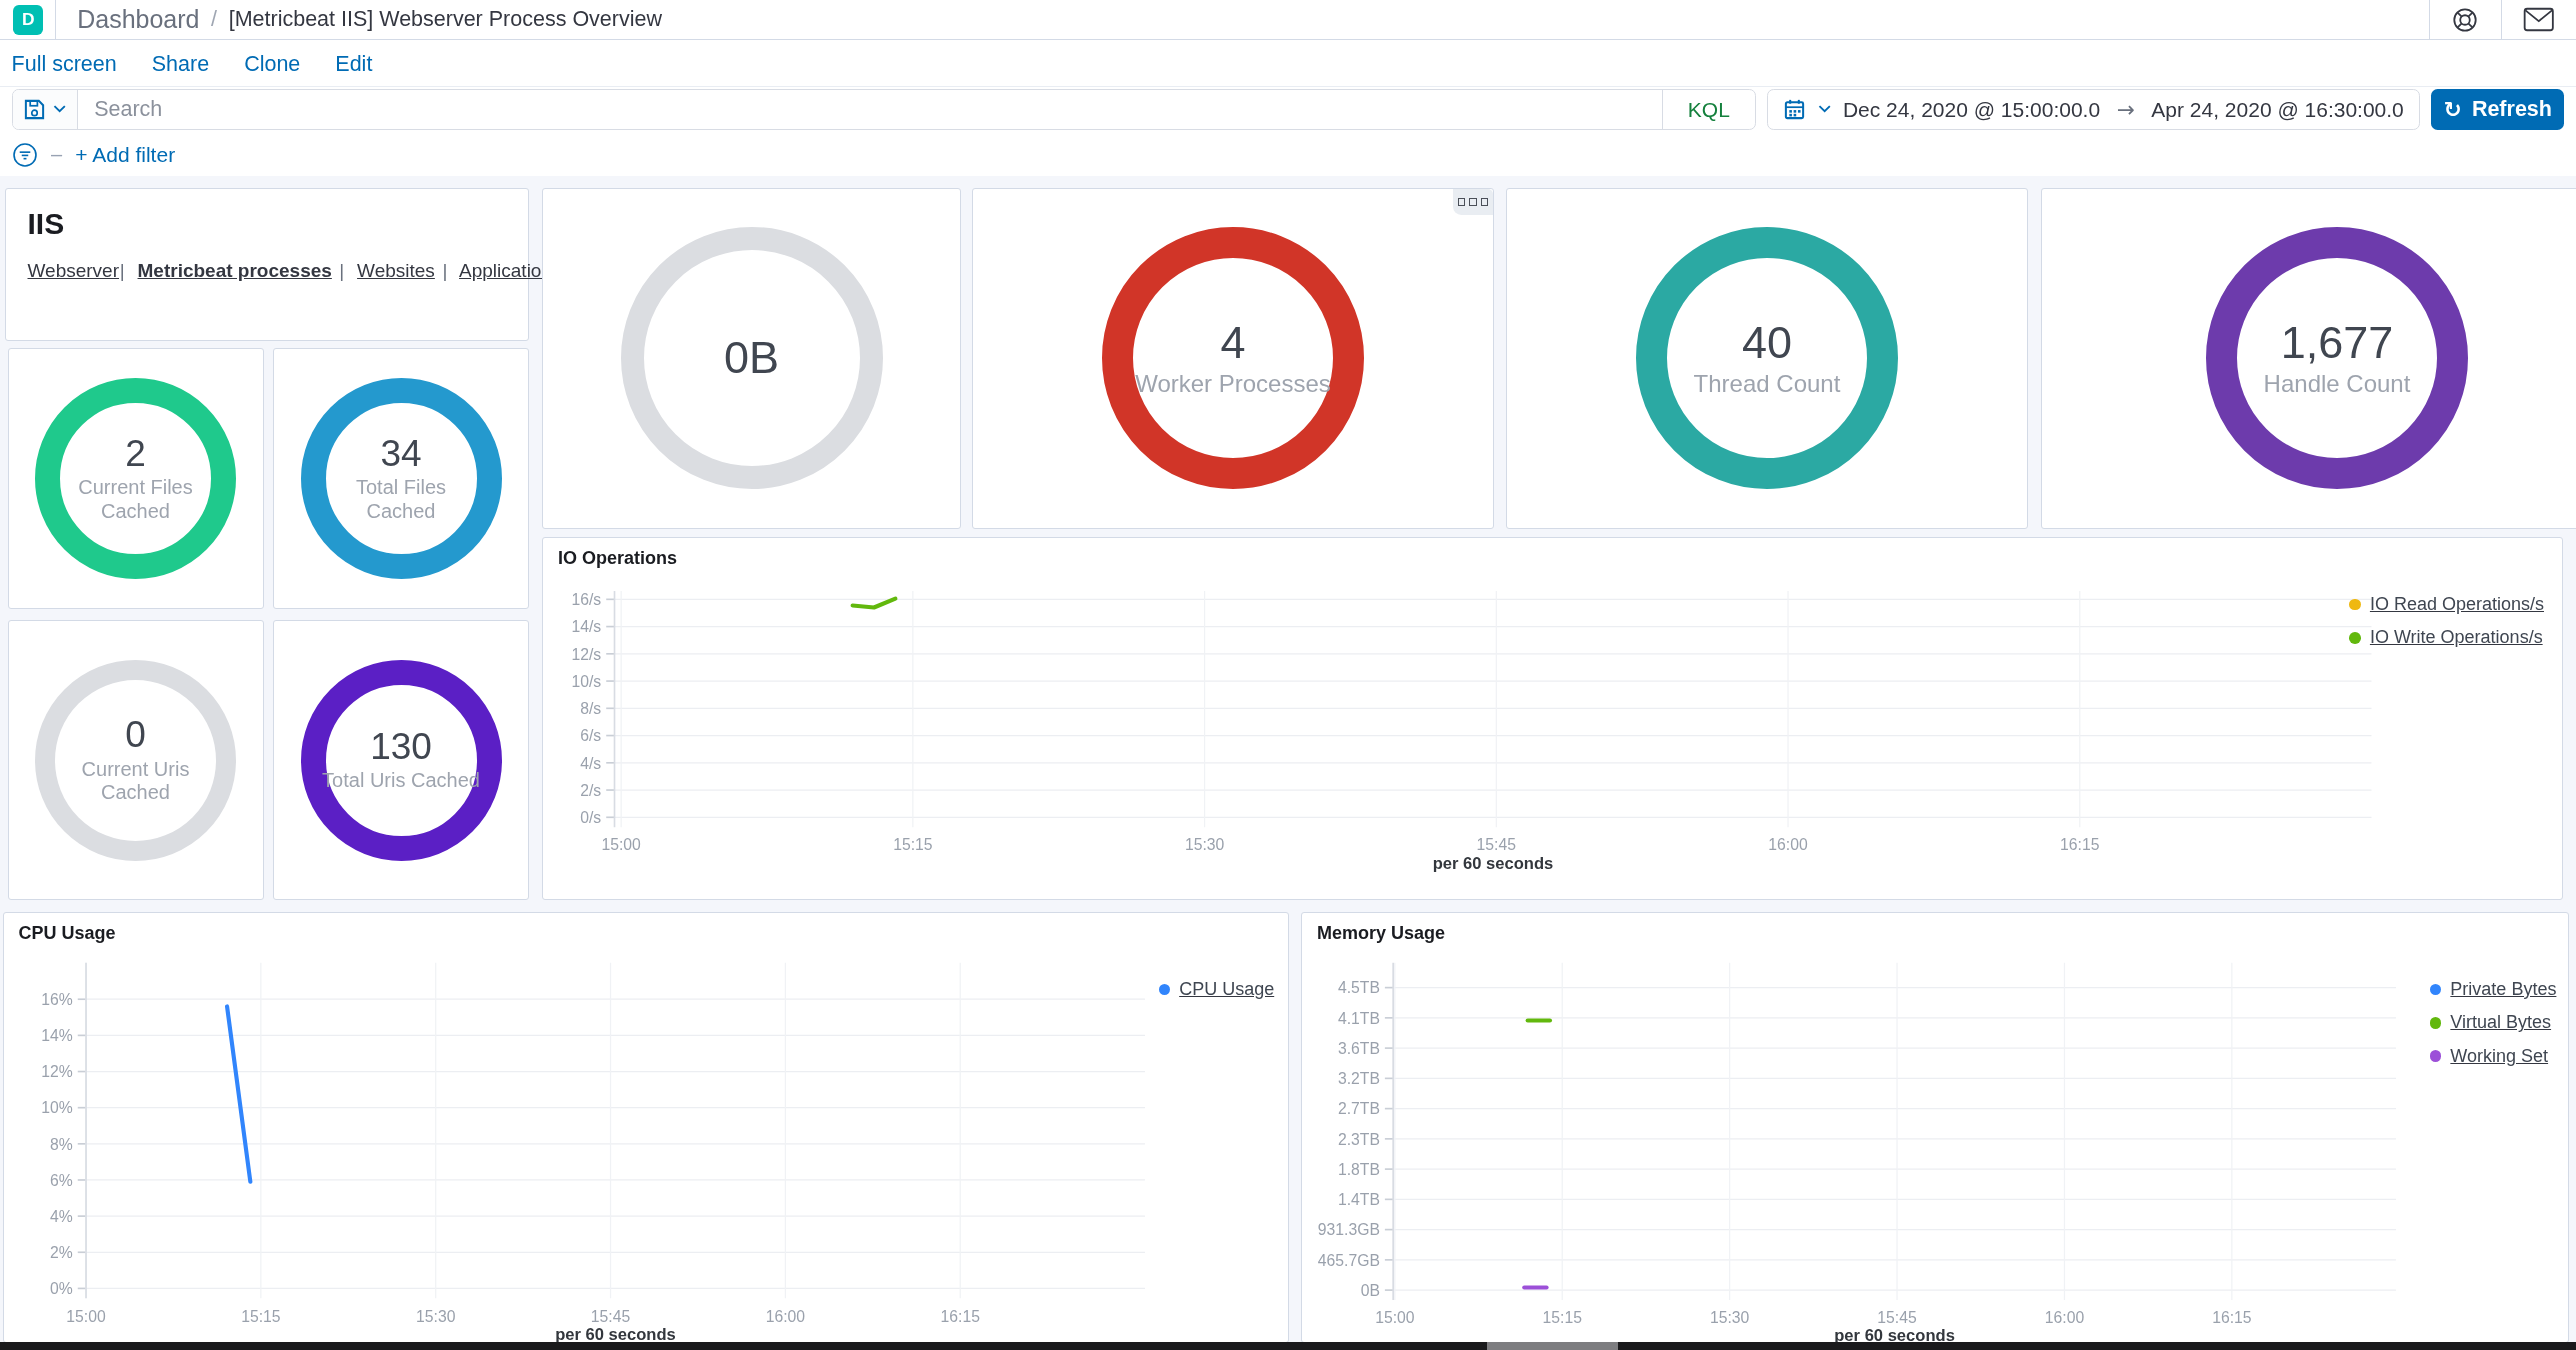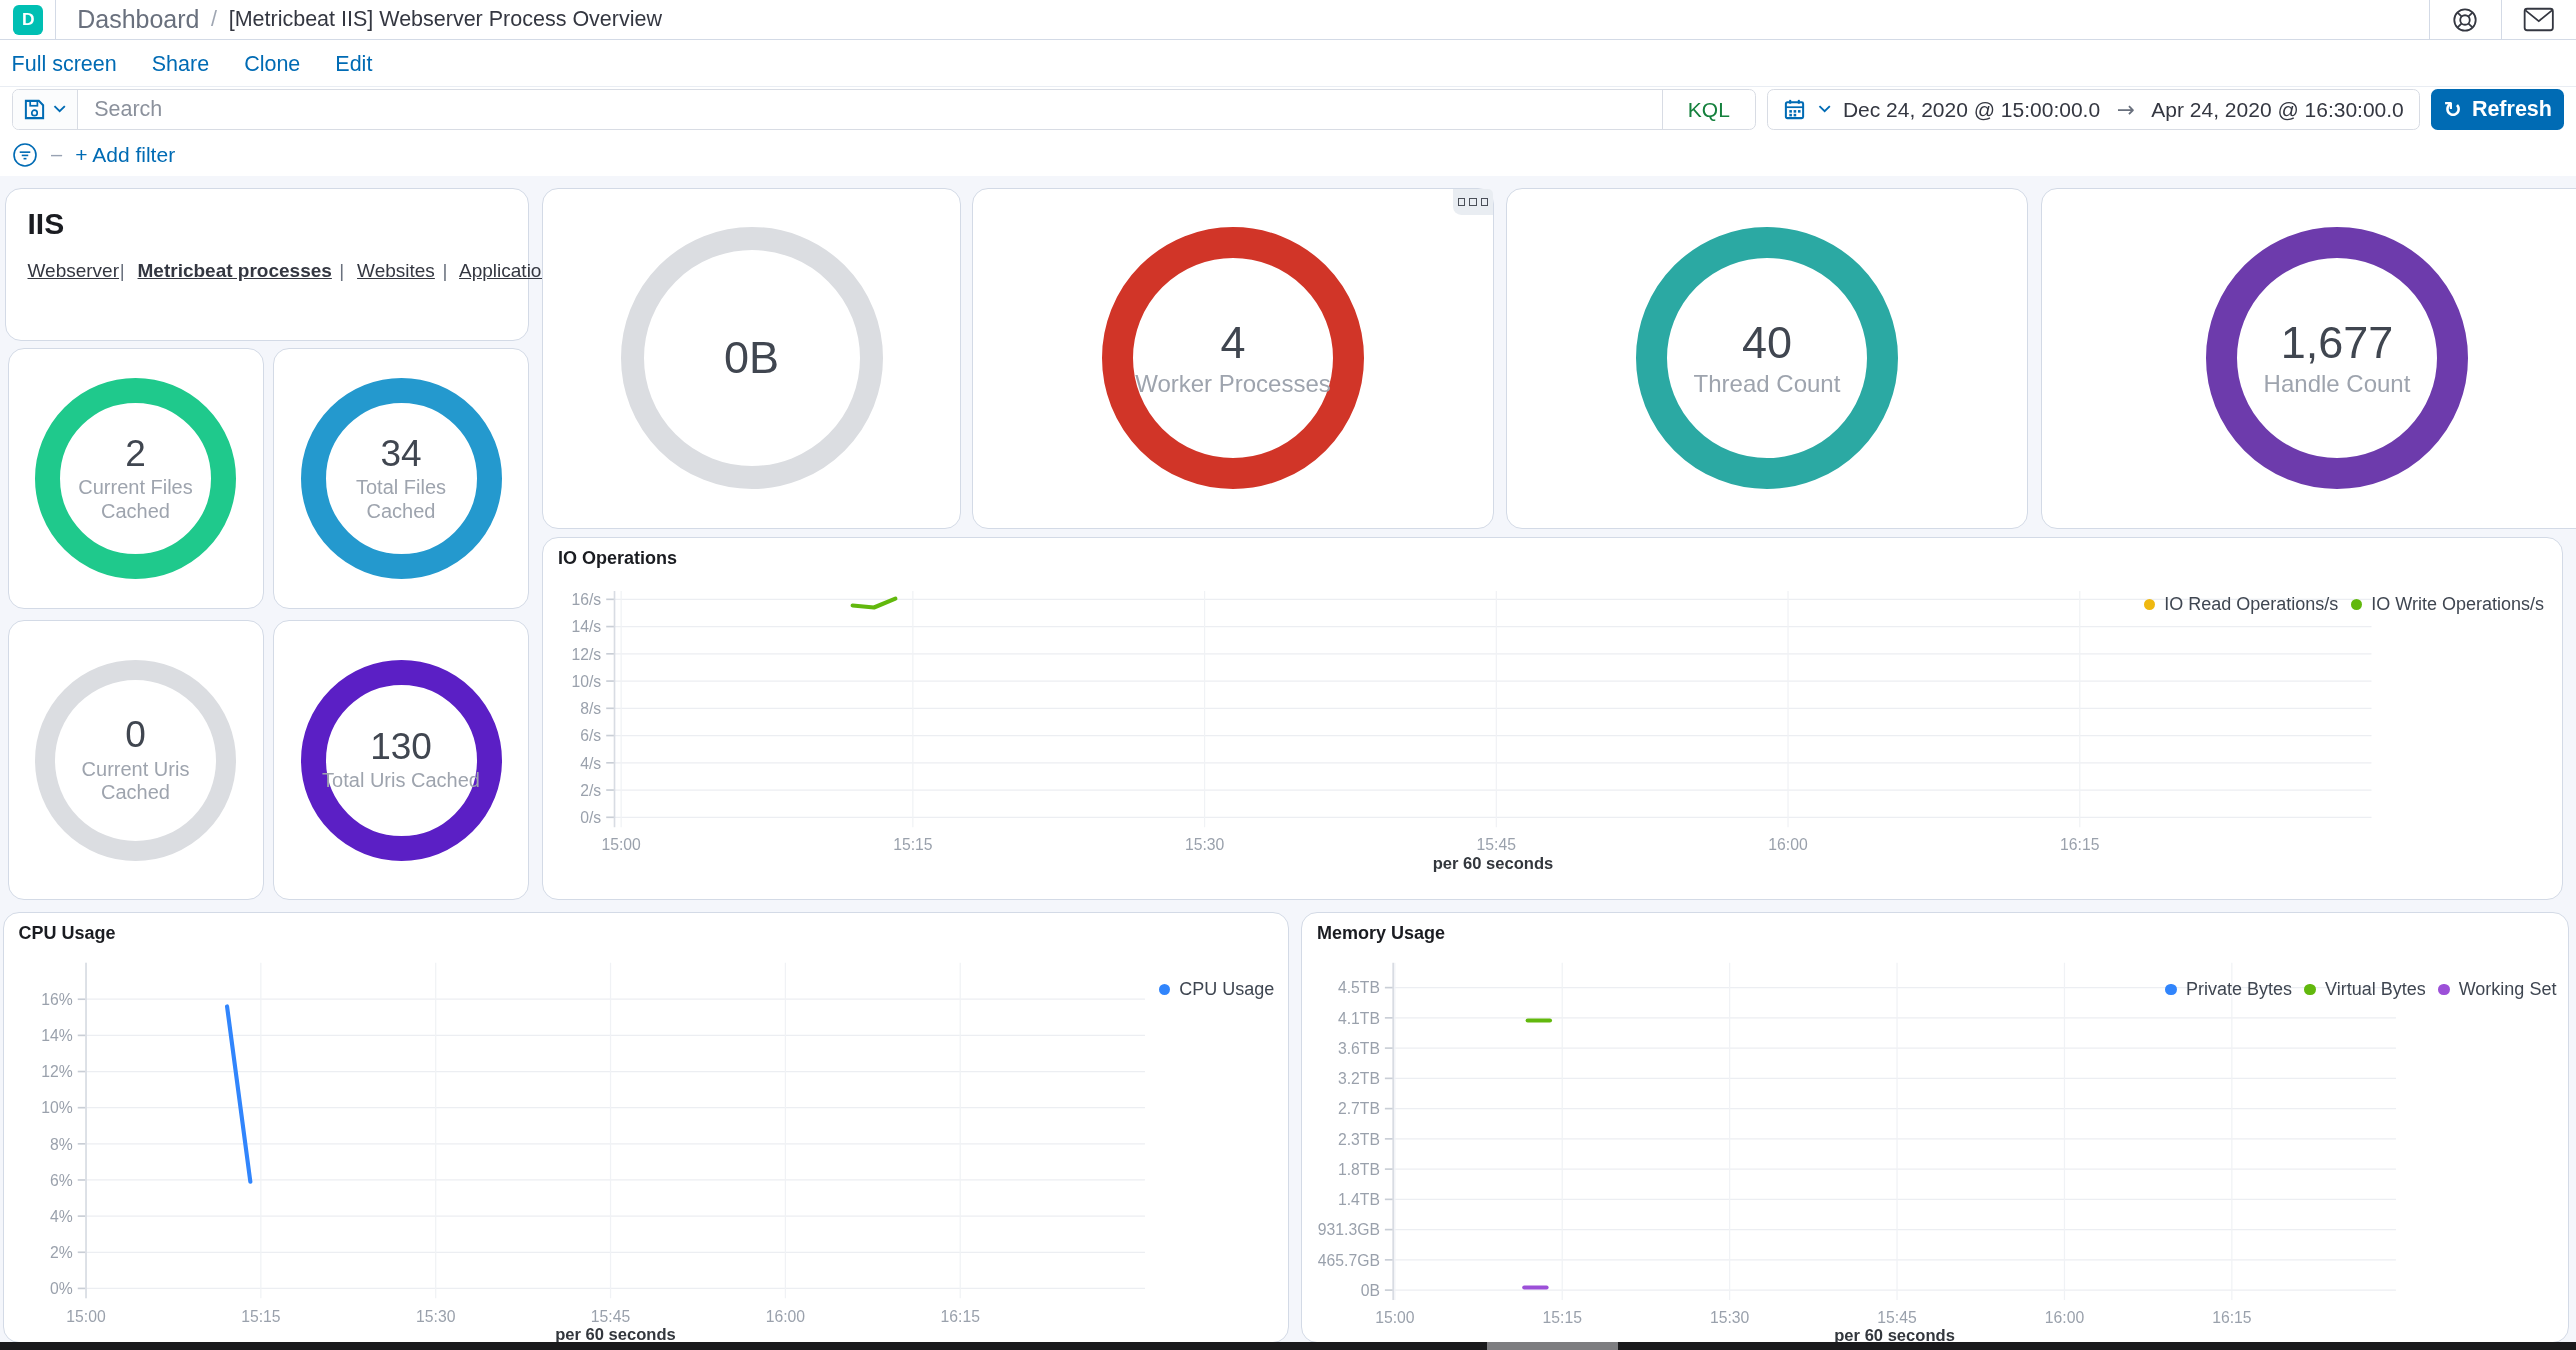--- a/index.html
+++ b/index.html
@@ -46,21 +46,21 @@
     color:#fff; font-size:21.5px; font-weight:600; display:flex; align-items:center;
     justify-content:center; gap:10px; cursor:pointer; font-family:inherit; }
   .refresh-glyph { font-family:"DejaVu Sans",sans-serif; font-size:21.5px; }
   
   .filterrow { position:absolute; top:133px; left:0; right:0; height:43px; background:#fff;
     display:flex; align-items:center; padding-left:11.6px; gap:13.3px; }
   .filter-dash { color:#98A2B3; font-size:20px; }
   .add-filter { color:#006BB4; font-size:21px; cursor:pointer; }
   
   .dashboard { position:absolute; top:176px; left:0; right:0; height:1166px; background:#F4F6FB; }
-  .panel { position:absolute; background:#fff; border:0.8px solid #D3DAE6; border-radius:16px; }
+  .panel { position:absolute; background:#fff; border:0.8px solid #D3DAE6; border-radius:3px; }
   
   .iis-title { position:absolute; left:21.5px; top:18px; font-size:30px; font-weight:bold; color:#1A1C21; }
   .iis-links { position:absolute; left:21.5px; top:71px; font-size:19px; color:#343741; white-space:nowrap; }
   .iis-links a { color:#343741; text-decoration:underline; cursor:pointer; }
   .iis-links a.bold { font-weight:bold; }
   .iis-sep { color:#69707D; margin:0 7.5px; }
   .iis-sep.first { margin-left:0.8px; }
   
   .gauge-wrap { position:absolute; inset:0; display:flex; align-items:center; justify-content:center; }
   .ring { border-radius:50%; border-style:solid; }
@@ -77,21 +77,21 @@
   .gauge-label.lg { font-size:24px; }
   .panel-options { position:absolute; top:0; right:0; width:40px; height:26.5px; background:#E9EDF2;
     border-radius:0 5px 0 8.3px; display:flex; align-items:center; justify-content:center;
     gap:4.1px; cursor:pointer; }
   .panel-options i { width:7.5px; height:7.5px; border:1.7px solid #4A4F58; display:block; }
   
   .chart-title { position:absolute; left:15px; top:10px; font-size:18px; font-weight:bold; color:#1A1C21; }
   .chart-svg { position:absolute; left:0; top:0; overflow:visible; }
   .tick { fill:#9aa1ac; font-size:19px; font-family:"Liberation Sans","DejaVu Sans",sans-serif; }
   .xlabel { fill:#33373d; font-size:20px; font-weight:bold; font-family:"Liberation Sans","DejaVu Sans",sans-serif; }
-  .legend { position:absolute; display:flex; flex-direction:row; gap:12.4px; }
+  .legend { position:absolute; display:flex; flex-direction:column; gap:12.4px;text-decoration:underline; }
   .legend-io  { right:18px; top:56px; }
   .legend-cpu { right:13.3px; top:66px; }
   .legend-mem { right:11.6px; top:66px; }
   .legend-item { display:flex; align-items:center; gap:9px; font-size:18px; color:#3F4651; cursor:pointer; }
   .legend-dot { width:11.6px; height:11.6px; border-radius:50%; flex:0 0 auto; }
   
   .bottombar { position:absolute; left:0; top:1342px; right:0; height:8.3px; background:#1a1a1c; }
   .bb-thumb { position:absolute; left:1487px; top:0; width:131px; height:8.3px; background:#7d7d80; }
 </style>
 </head>

